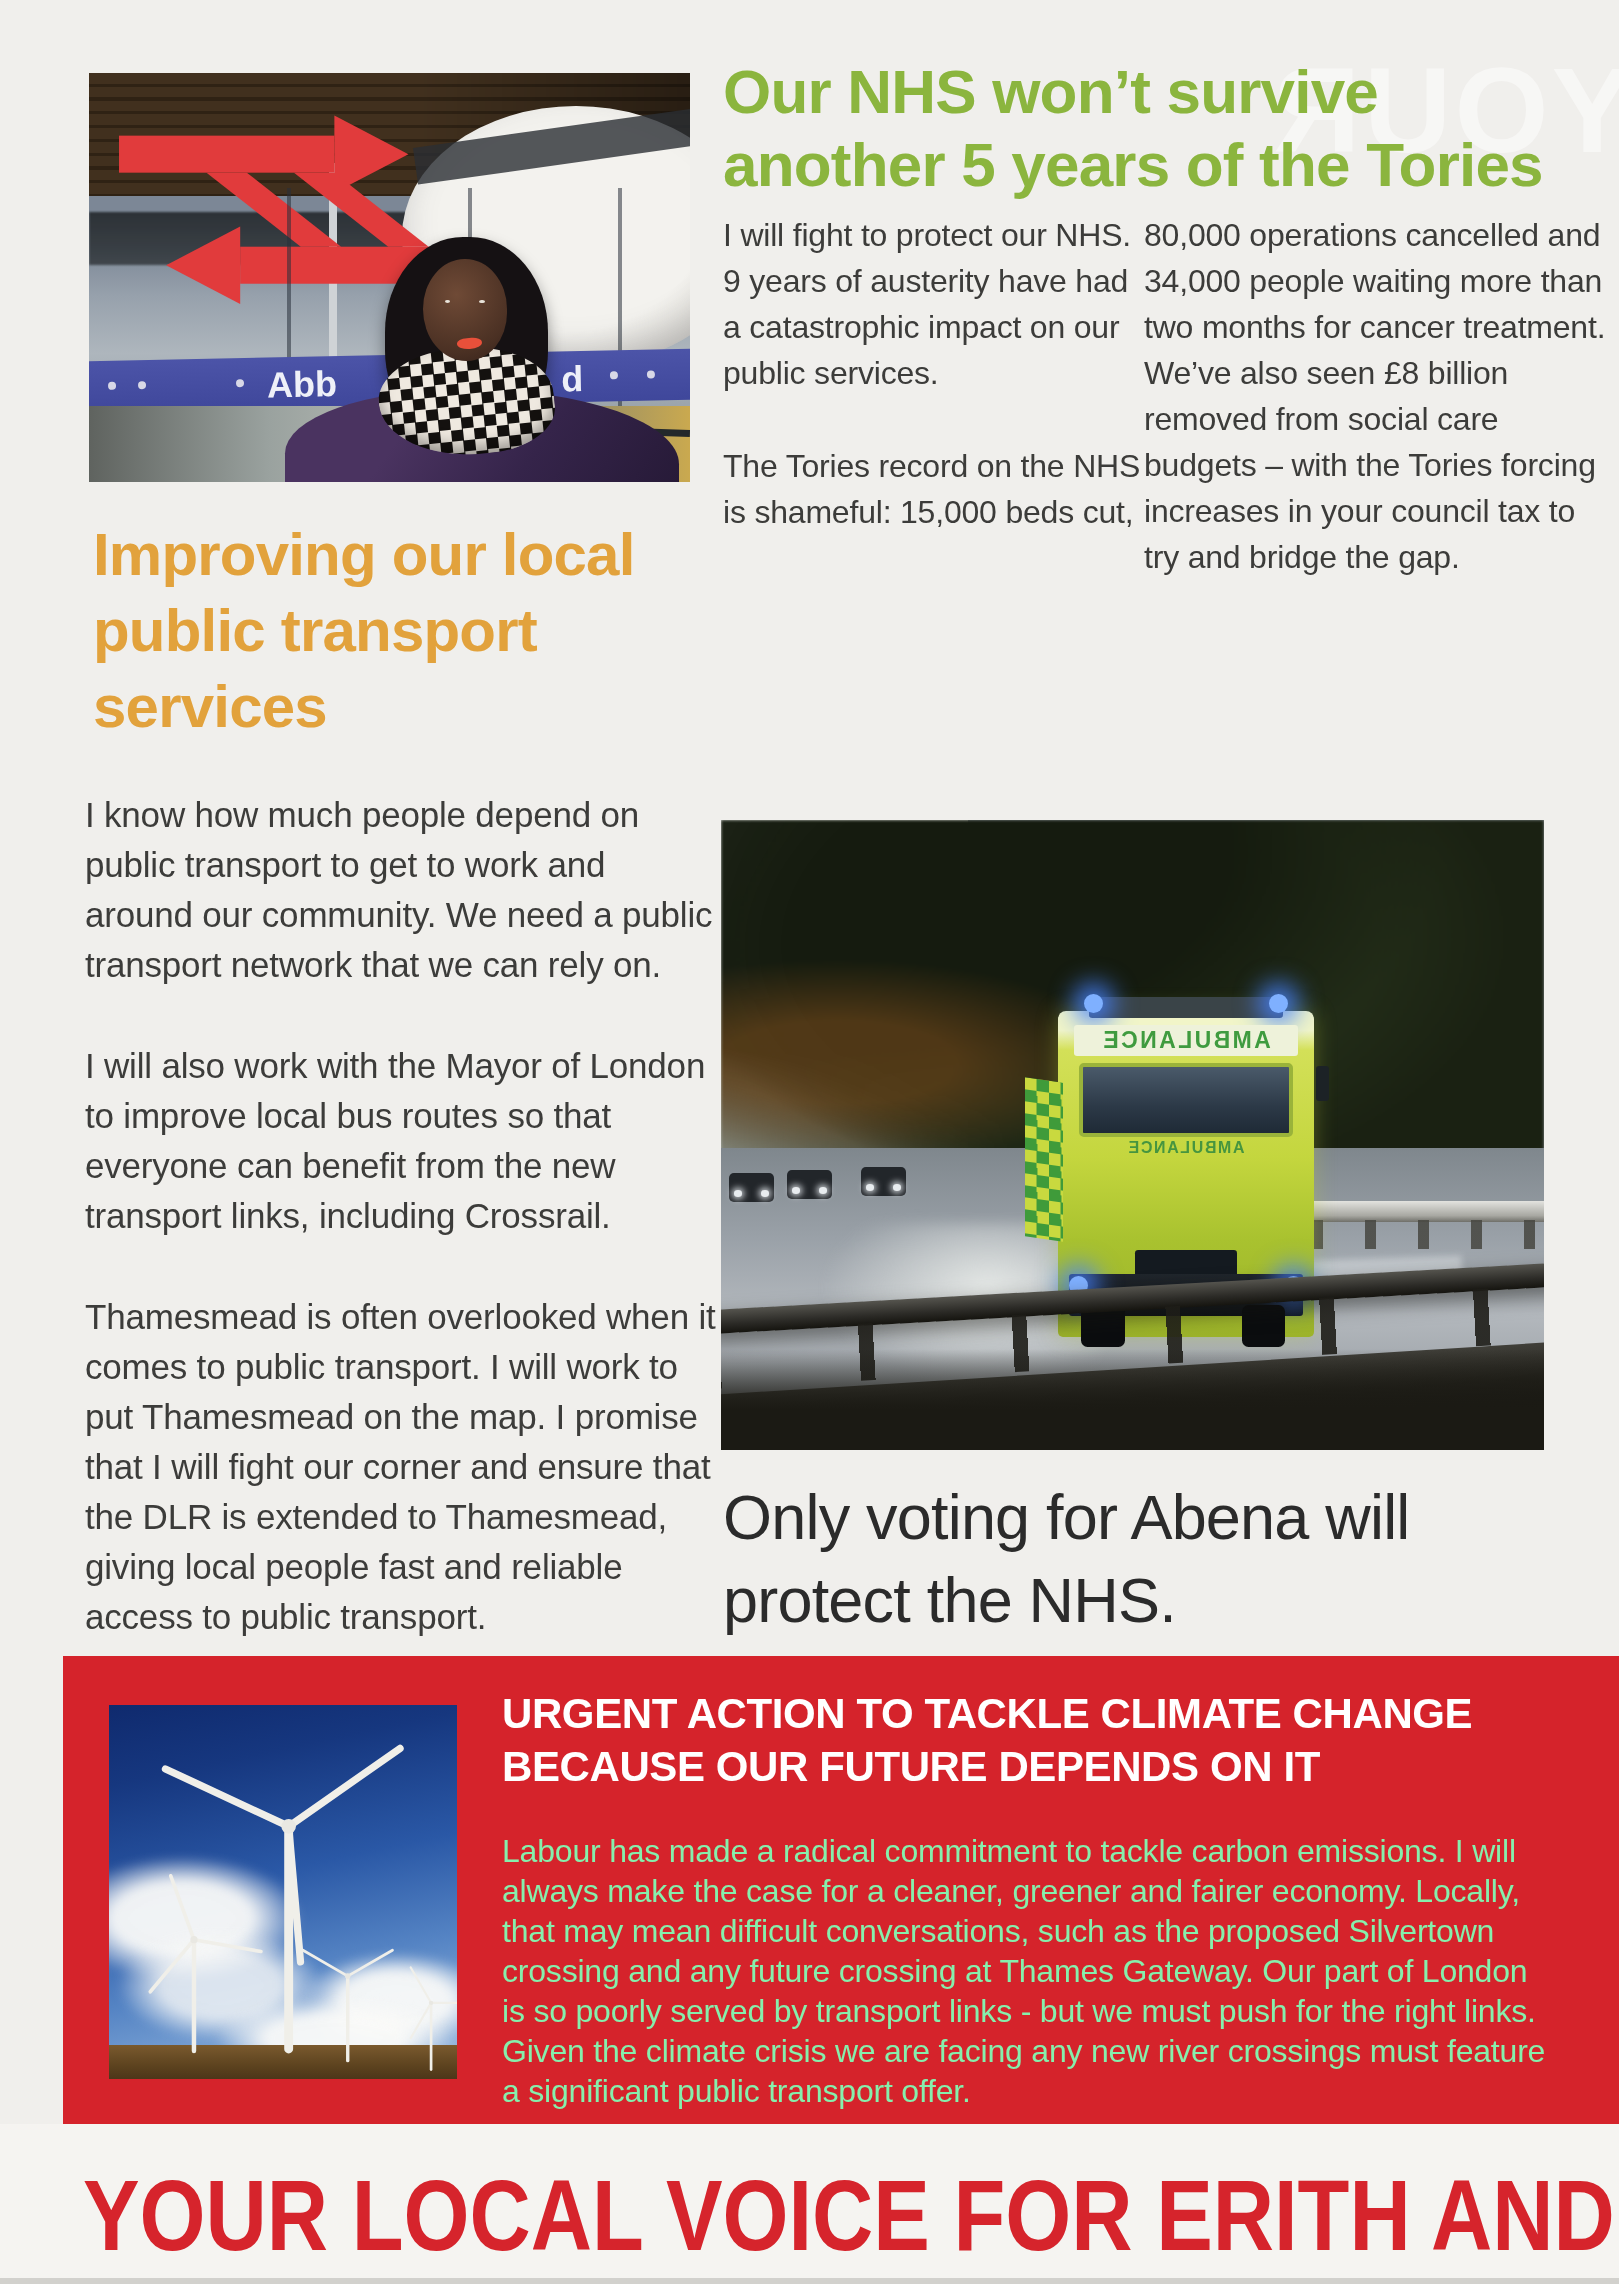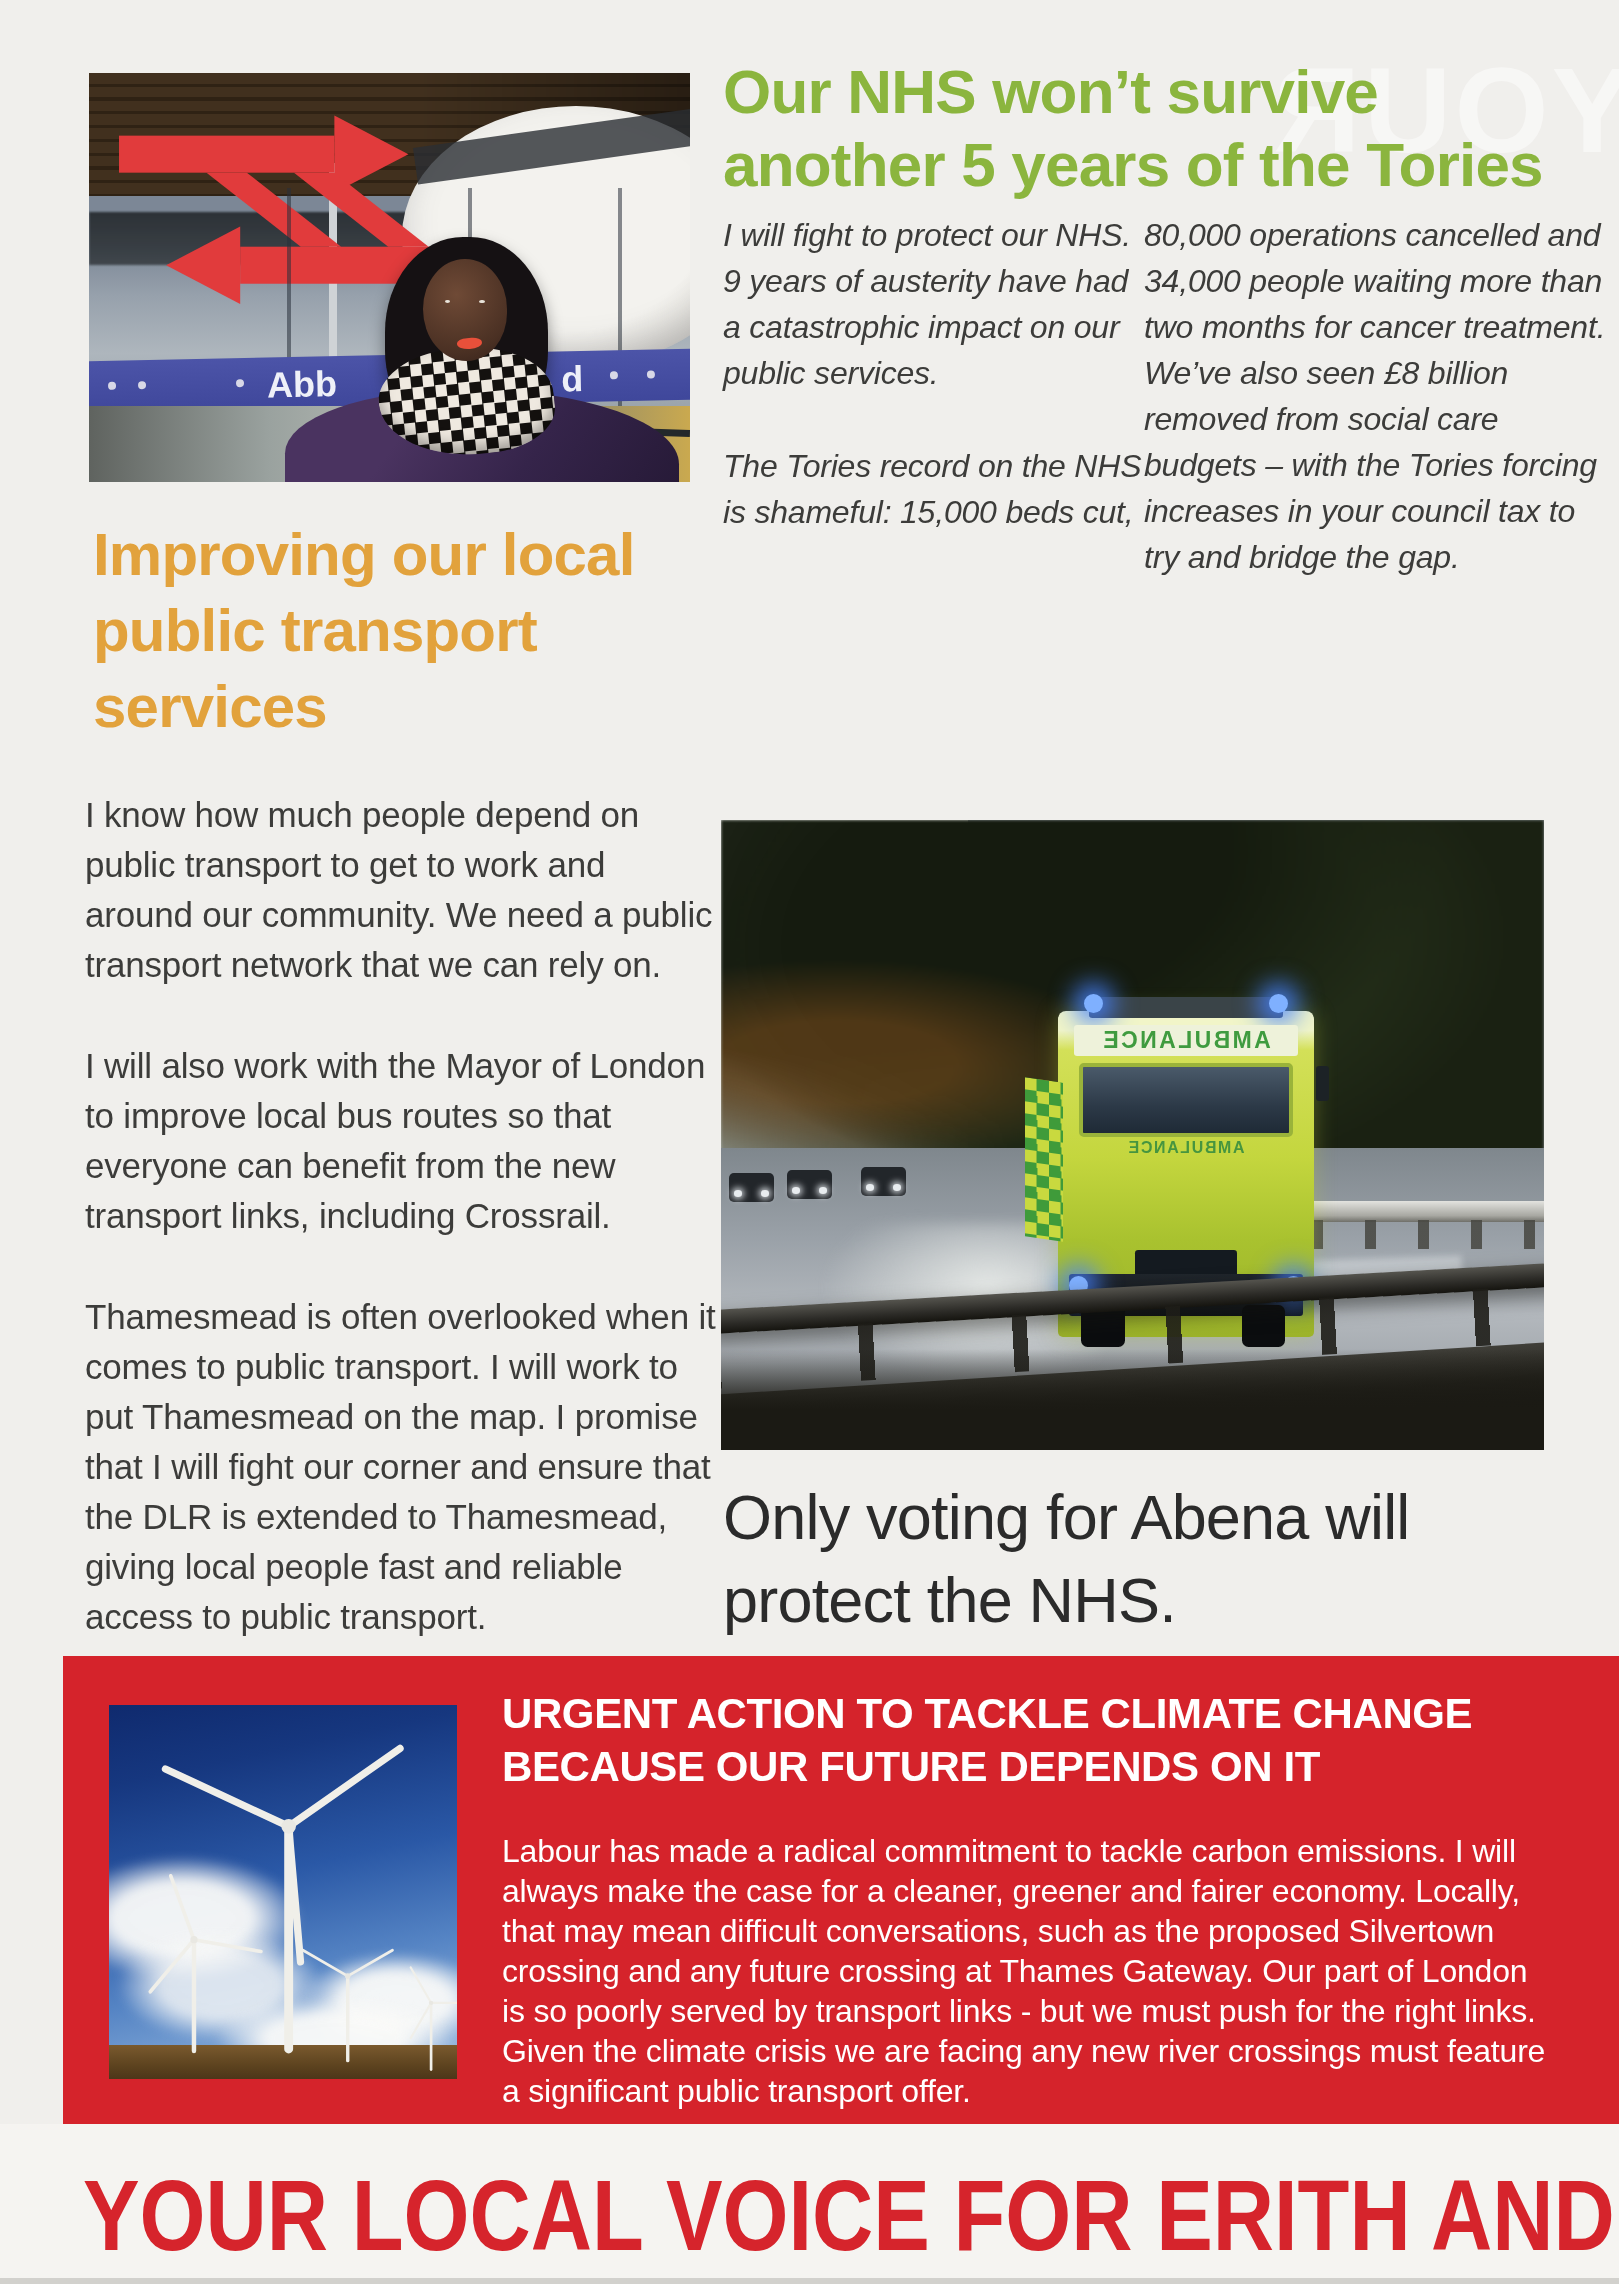--- a/index.html
+++ b/index.html
@@ -52,21 +52,21 @@
   .w-lips{position:absolute;left:37%;top:40%;width:8%;height:4.5%;background:#e8503a;
           border-radius:45% 45% 55% 55%;transform:rotate(-4deg);}
 
   
   .nhs-headline{position:absolute;left:723px;top:55px;width:875px;font-size:62px;font-weight:800;
                 line-height:73px;letter-spacing:-0.8px;color:#8bb53e;}
   .nhs-headline span{display:block;}
   .bodycol{position:absolute;top:212px;font-size:32px;line-height:46px;letter-spacing:-0.2px;}
   .col1{left:723px;width:421px;}
   .col2{left:1144px;width:466px;}
-  .bodycol p{margin:0 0 47px 0;font-style:italic;}
+  .bodycol p{margin:0 0 47px 0;}
   .bodycol strong{font-weight:700;color:#2f2f2d;}
 
   
   .tr-heading{position:absolute;left:85px;top:509px;width:648px;font-size:60px;font-weight:800;
               line-height:76px;letter-spacing:-0.8px;color:#e2a23c;}
   .tr-text{position:absolute;left:85px;top:790px;width:644px;font-size:35px;line-height:50px;
            letter-spacing:-0.2px;}
   .tr-text p{margin:0 12px 51px 0;}
 
   
@@ -131,21 +131,21 @@
   
   .caption{position:absolute;left:723px;top:1476px;width:834px;font-size:63px;font-weight:300;
            line-height:83px;letter-spacing:-0.8px;color:#2b2b2b;}
 
   
   .banner{position:absolute;left:63px;top:1656px;width:1557px;height:570px;background:#d5232b;
           border-bottom:8px solid #9e1f24;box-sizing:border-box;}
   .cl-headline{position:absolute;left:439px;top:31px;width:1053px;font-size:42px;font-weight:800;
                line-height:53px;letter-spacing:-0.4px;color:#ffffff;}
   .cl-body{position:absolute;left:439px;top:175px;width:1045px;font-size:32px;line-height:40px;
-           letter-spacing:-0.2px;color:#ffffff;}
+           letter-spacing:-0.2px;color:#86efac;}
 
   
   .wind{position:absolute;left:109px;top:1705px;width:348px;height:374px;overflow:hidden;}
   .wd-sky{position:absolute;inset:0;
           background:linear-gradient(168deg,#0f2a6e 0%,#16377f 18%,#2a58a6 45%,#5584c4 68%,#7fa6d6 85%,#a8c2e2 100%);}
   .wd-cloud{position:absolute;filter:blur(4.9px);
             background:radial-gradient(ellipse,rgba(250,250,248,.95) 0 40%,rgba(250,250,248,0) 70%);}
   .wd-ground{position:absolute;bottom:0;left:0;right:0;height:9%;
              background:linear-gradient(180deg,#7a5a2e,#5d431f 60%,#4c3619);}
   .wd-svg{position:absolute;inset:0;}

